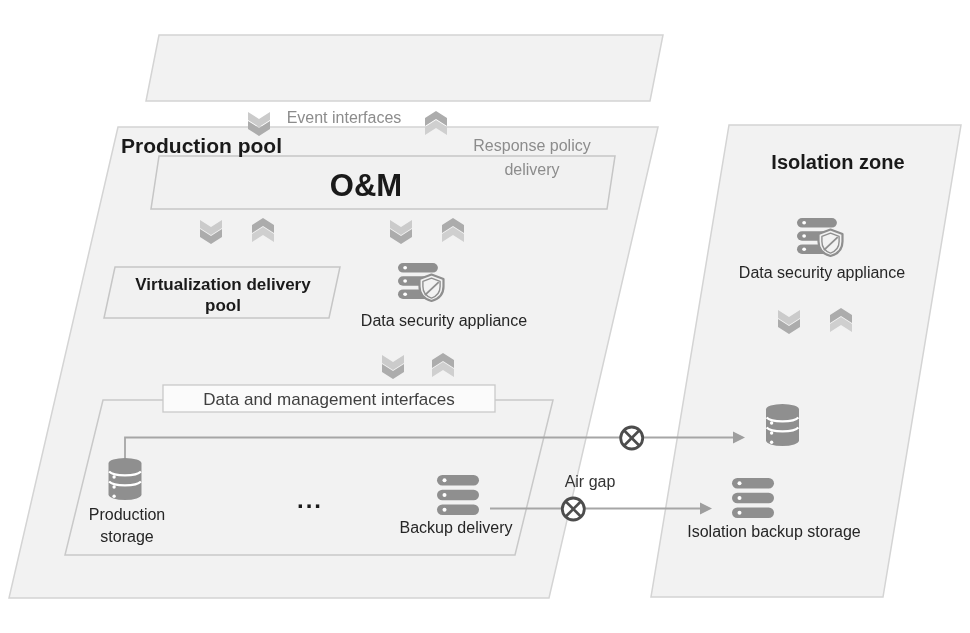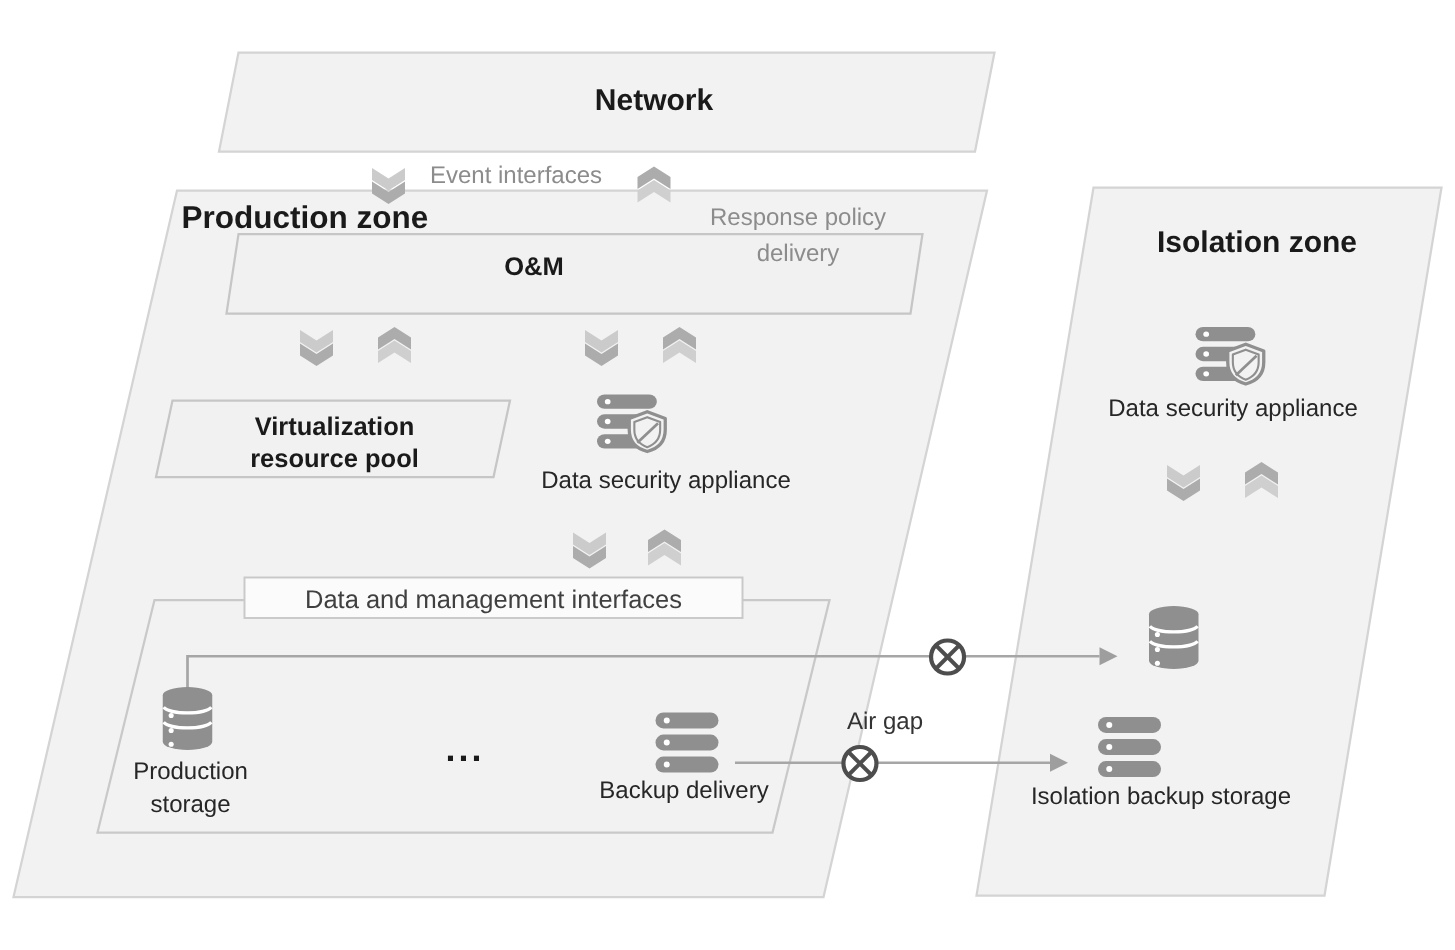--- a/index.html
+++ b/index.html
@@ -110,30 +110,29 @@
   <use href="#chevron-up" x="830" y="308"></use>
 
   <use href="#appliance" transform="translate(398,263)"></use>
   <use href="#appliance" transform="translate(797,218)"></use>
   <use href="#cyl" transform="translate(108.5,458)"></use>
   <use href="#bars" transform="translate(437,475)"></use>
   <use href="#cyl" transform="translate(766,404)"></use>
   <use href="#bars" transform="translate(732,478)"></use>
 </svg>
 
-  <div class="lbl title center" style="left:286px;top:56px;width:300px;font-size:20px;">Network</div>
 
   <div class="lbl flowlbl center" style="left:274px;top:106px;width:140px;">Event interfaces</div>
   <div class="lbl flowlbl center" style="left:454px;top:106px;width:156px;margin-top:28px;">Response policy delivery</div>
 
-  <div class="lbl title" style="left:121px;top:134px;white-space:nowrap;">Production zone</div>
+  <div class="lbl title" style="left:121px;top:134px;white-space:nowrap;">Production pool</div>
 
-  <div class="lbl title center" style="left:256px;top:169px;width:200px;font-size:17px;">O&amp;M</div>
+  <div class="lbl title center" style="left:266px;top:169px;width:200px;font-size:31px;">O&amp;M</div>
 
-  <div class="lbl title center" style="left:133px;top:274px;width:180px;font-size:17px;line-height:21px;">Virtualization resource pool</div>
+  <div class="lbl title center" style="left:133px;top:274px;width:180px;font-size:17px;line-height:21px;">Virtualization delivery pool</div>
 
   <div class="lbl center" style="left:344px;top:310px;width:200px;">Data security appliance</div>
 
   <div class="lbl center" style="left:163px;top:389px;width:332px;font-size:17px;color:#404040;">Data and management interfaces</div>
 
   <div class="lbl center" style="left:67px;top:504px;width:120px;line-height:21.5px;">Production storage</div>
 
   <div class="lbl center" style="left:280px;top:484px;width:60px;font-size:24px;font-weight:bold;letter-spacing:2px;color:#1a1a1a;">...</div>
 
   <div class="lbl center" style="left:396px;top:517px;width:120px;line-height:21.5px;">Backup delivery</div>

